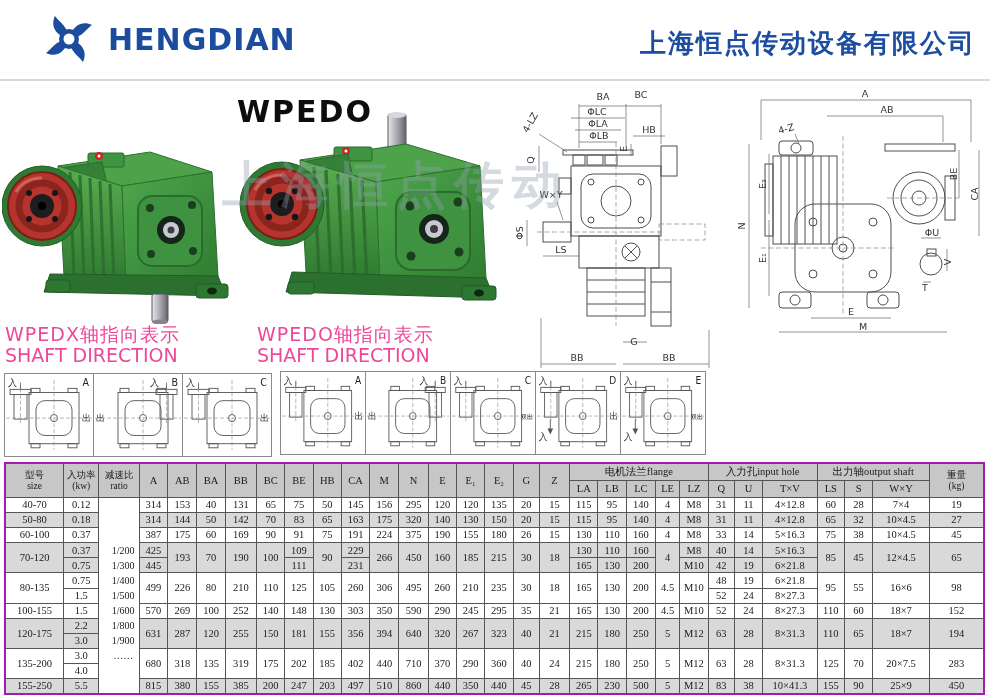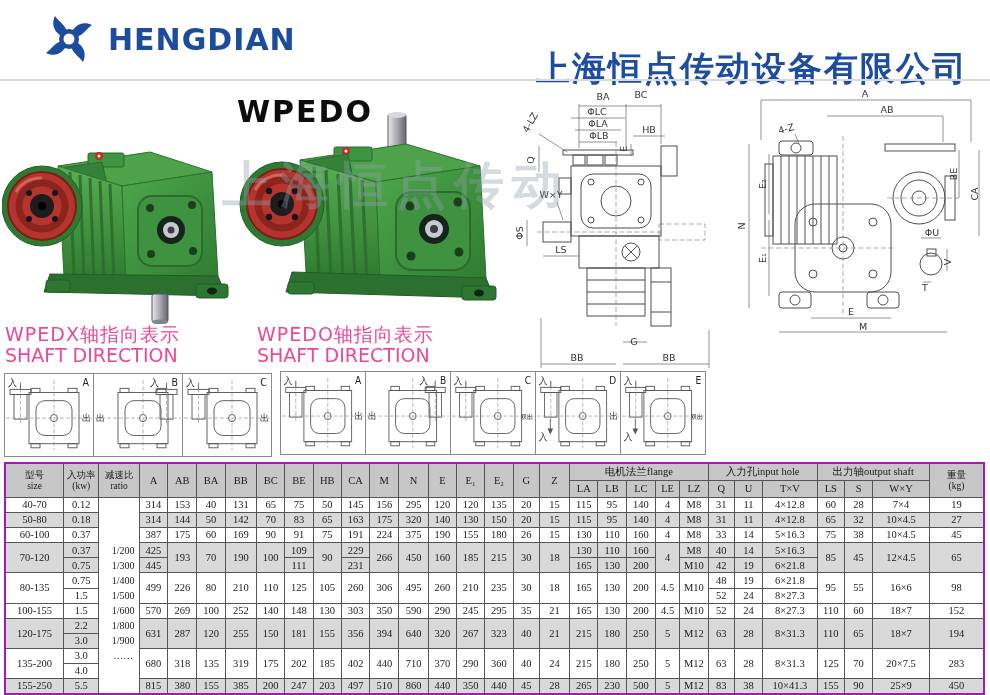--- a/index.html
+++ b/index.html
@@ -2,22 +2,22 @@
 <html><head>
 <meta charset="utf-8">
 <style>
   html,body{margin:0;padding:0;background:#fff;}
   .page{position:relative;width:990px;height:695px;background:#fff;overflow:hidden;
         font-family:"DejaVu Sans",sans-serif;color:#1a1a1a;}
   
   .hdr{position:absolute;left:0;top:0;width:990px;height:90px;background:#fff;}
   .logo-wrap{position:absolute;left:42px;top:12px;display:flex;align-items:center;cursor:pointer;}
   .logo-text{font-size:30px;font-weight:bold;color:#1b4c9e;letter-spacing:1px;margin-left:12px;}
-  .company{position:absolute;right:22px;top:26px;font-family:"DejaVu Serif","Liberation Serif",serif;
-           font-size:34px;font-weight:bold;color:#1d4da0;letter-spacing:2px;margin-top:20px;}
+  .company{position:absolute;right:14px;top:26px;font-family:"DejaVu Serif","Liberation Serif",serif;
+           font-size:26px;font-weight:bold;color:#1d4da0;letter-spacing:2px;}
   .hdr-rule{position:absolute;left:0;top:79px;width:990px;height:2px;background:#d9d9d9;}
   
   .model-label{position:absolute;font-size:30px;font-weight:bold;color:#0d0d0d;letter-spacing:2px;}
   .watermark{position:absolute;left:222px;top:152px;width:540px;font-size:50px;letter-spacing:8px;
              color:#8fa0ad;opacity:.38;z-index:6;pointer-events:none;font-weight:bold;}
   .photo{position:absolute;z-index:2;}
   .tdraw{position:absolute;z-index:1;}
   .tdraw text{font-size:9.5px;fill:#333;font-family:"DejaVu Sans",sans-serif;}
   .dline{stroke:#4e4e4e;stroke-width:1;fill:none;}
   .dthin{stroke:#666;stroke-width:.7;fill:none;}

